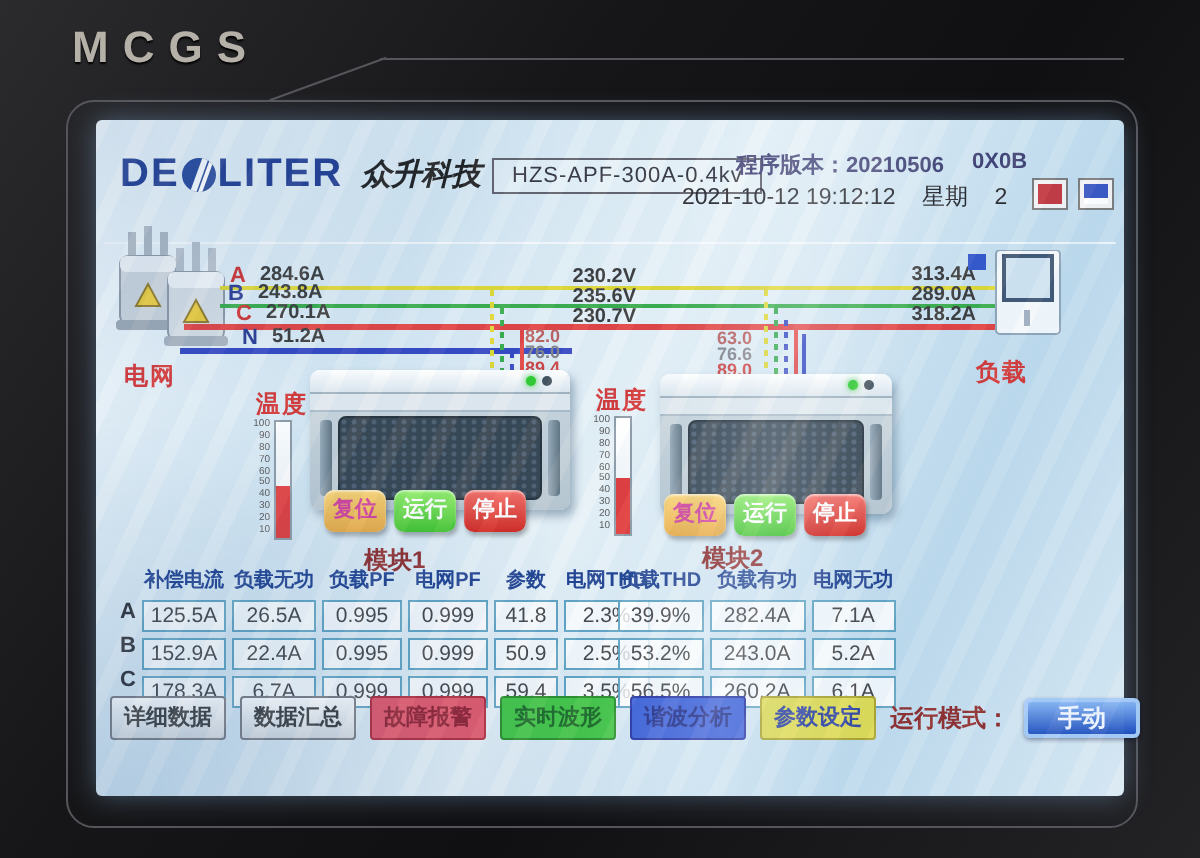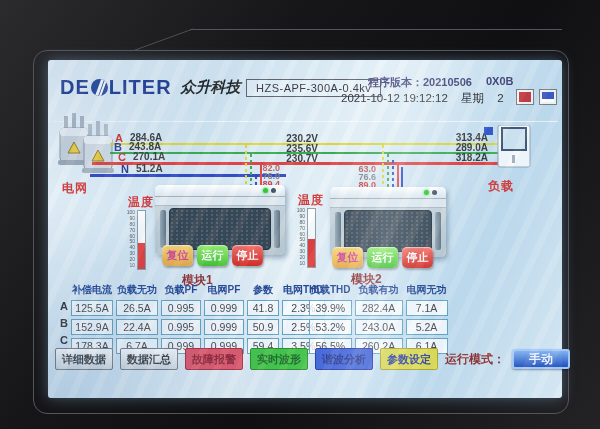--- a/index.html
+++ b/index.html
@@ -118,20 +118,21 @@
   .fbtn.yellow{background:#dcd94f;border:1px solid #a8a028;color:#2a3fa0;}
   .mode-label{margin-left:auto;color:#8a2525;font-weight:bold;font-size:12px;white-space:nowrap;}
   .mode-btn{background:linear-gradient(#82b2f2,#1e4ebe);color:#eef4ff;border:2px solid #a2c8f6;
     border-radius:3px;height:16px;line-height:16px;padding:0 15px;font-size:12px;font-weight:bold;
     white-space:nowrap;cursor:pointer;box-shadow:0 1px 2px rgba(0,0,40,.4);}
 </style>
 </head>
 <body>
 
 <div class="photo">
+  <div class="brand">MCGS</div>
   <div class="groove"></div>
   <div class="groove-top"></div>
   <div class="groove-diag"></div>
 
   <div class="screen">
     <div class="hdr-sep"></div>
 
     <div class="logo">
       <span class="logo-txt">DE</span>
       <span class="logo-mark"></span>

